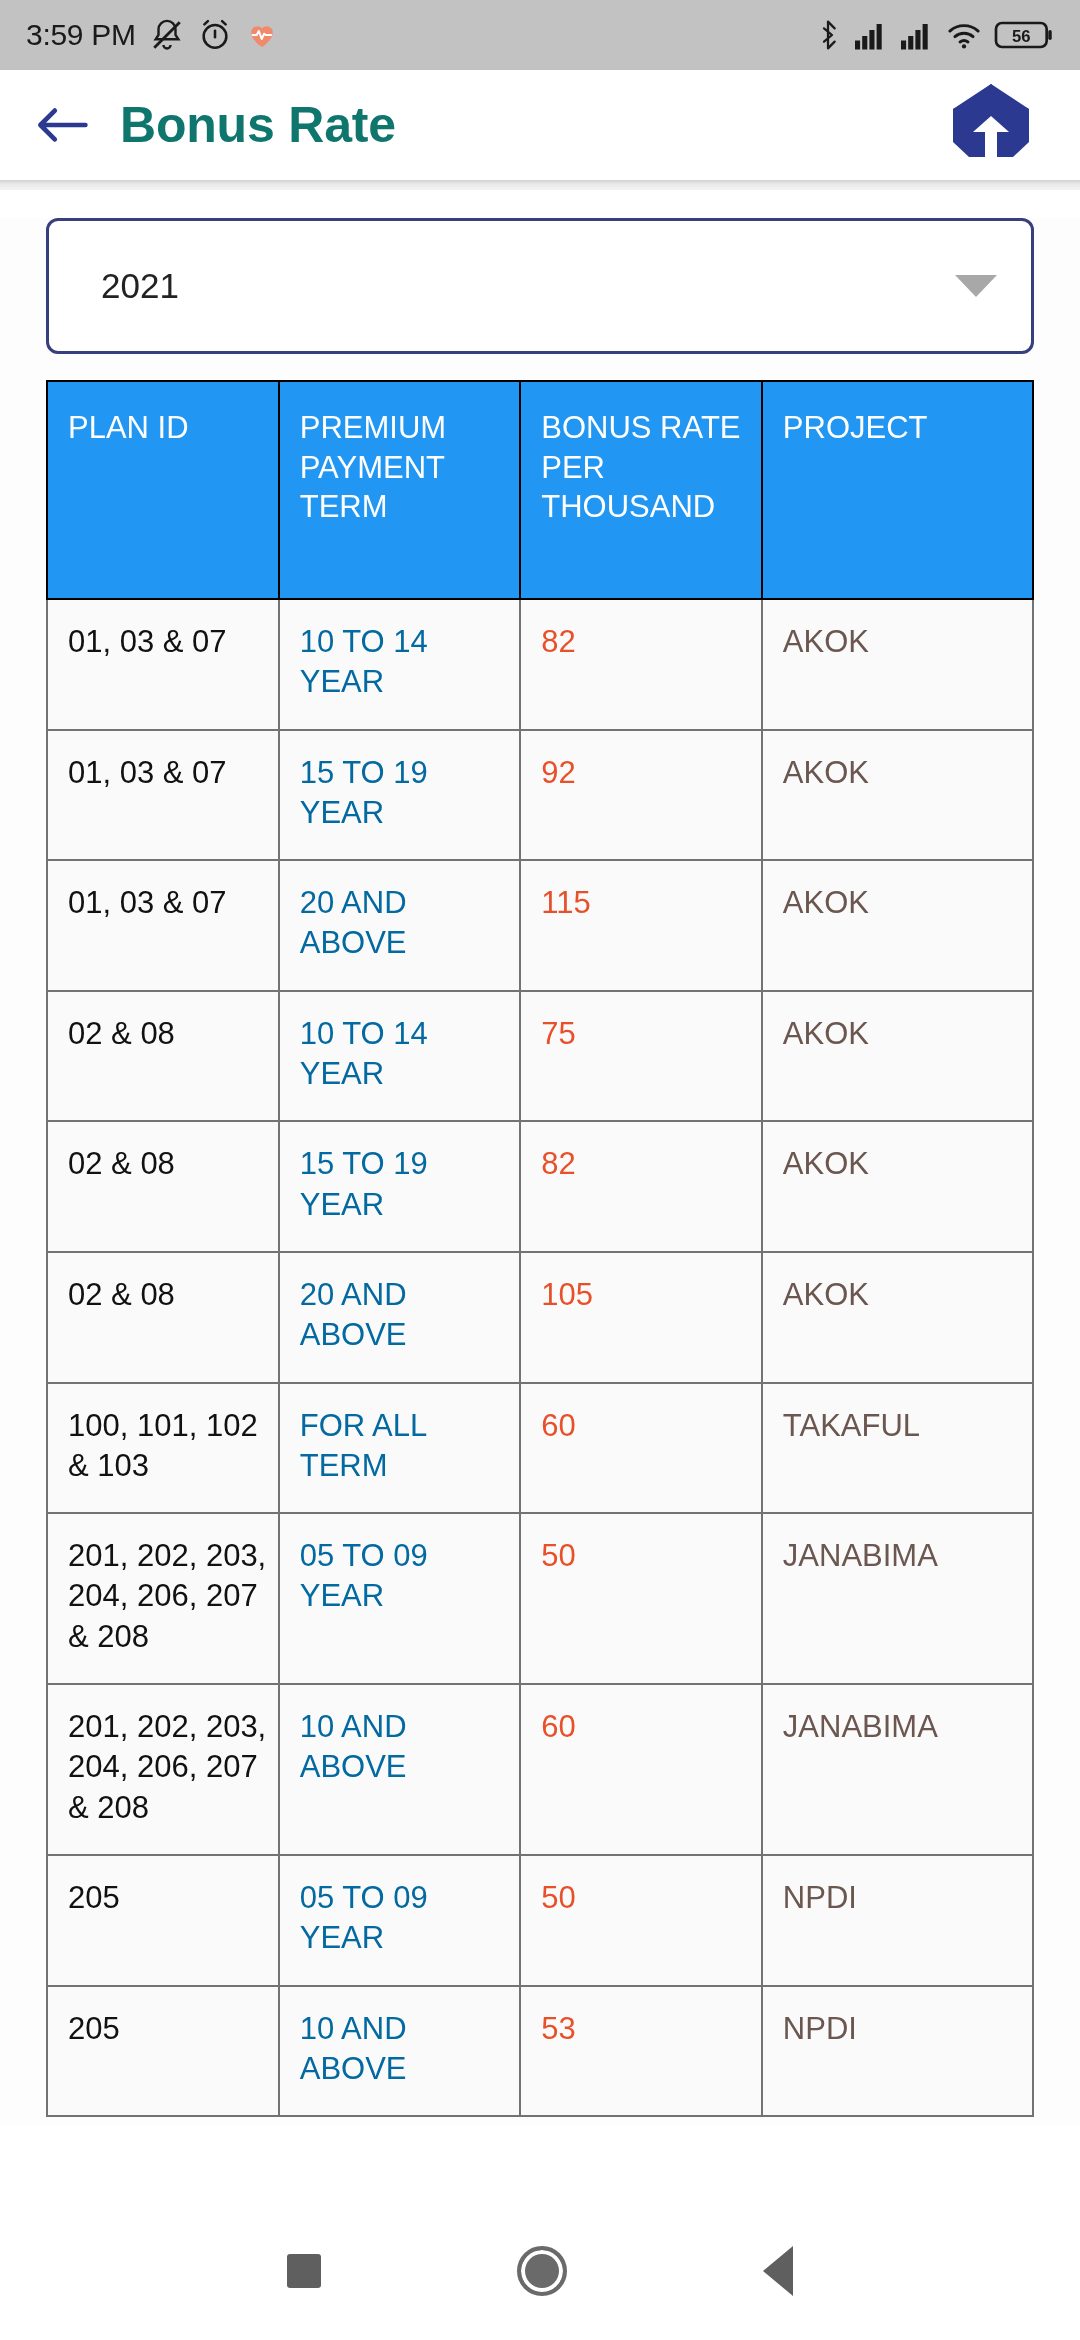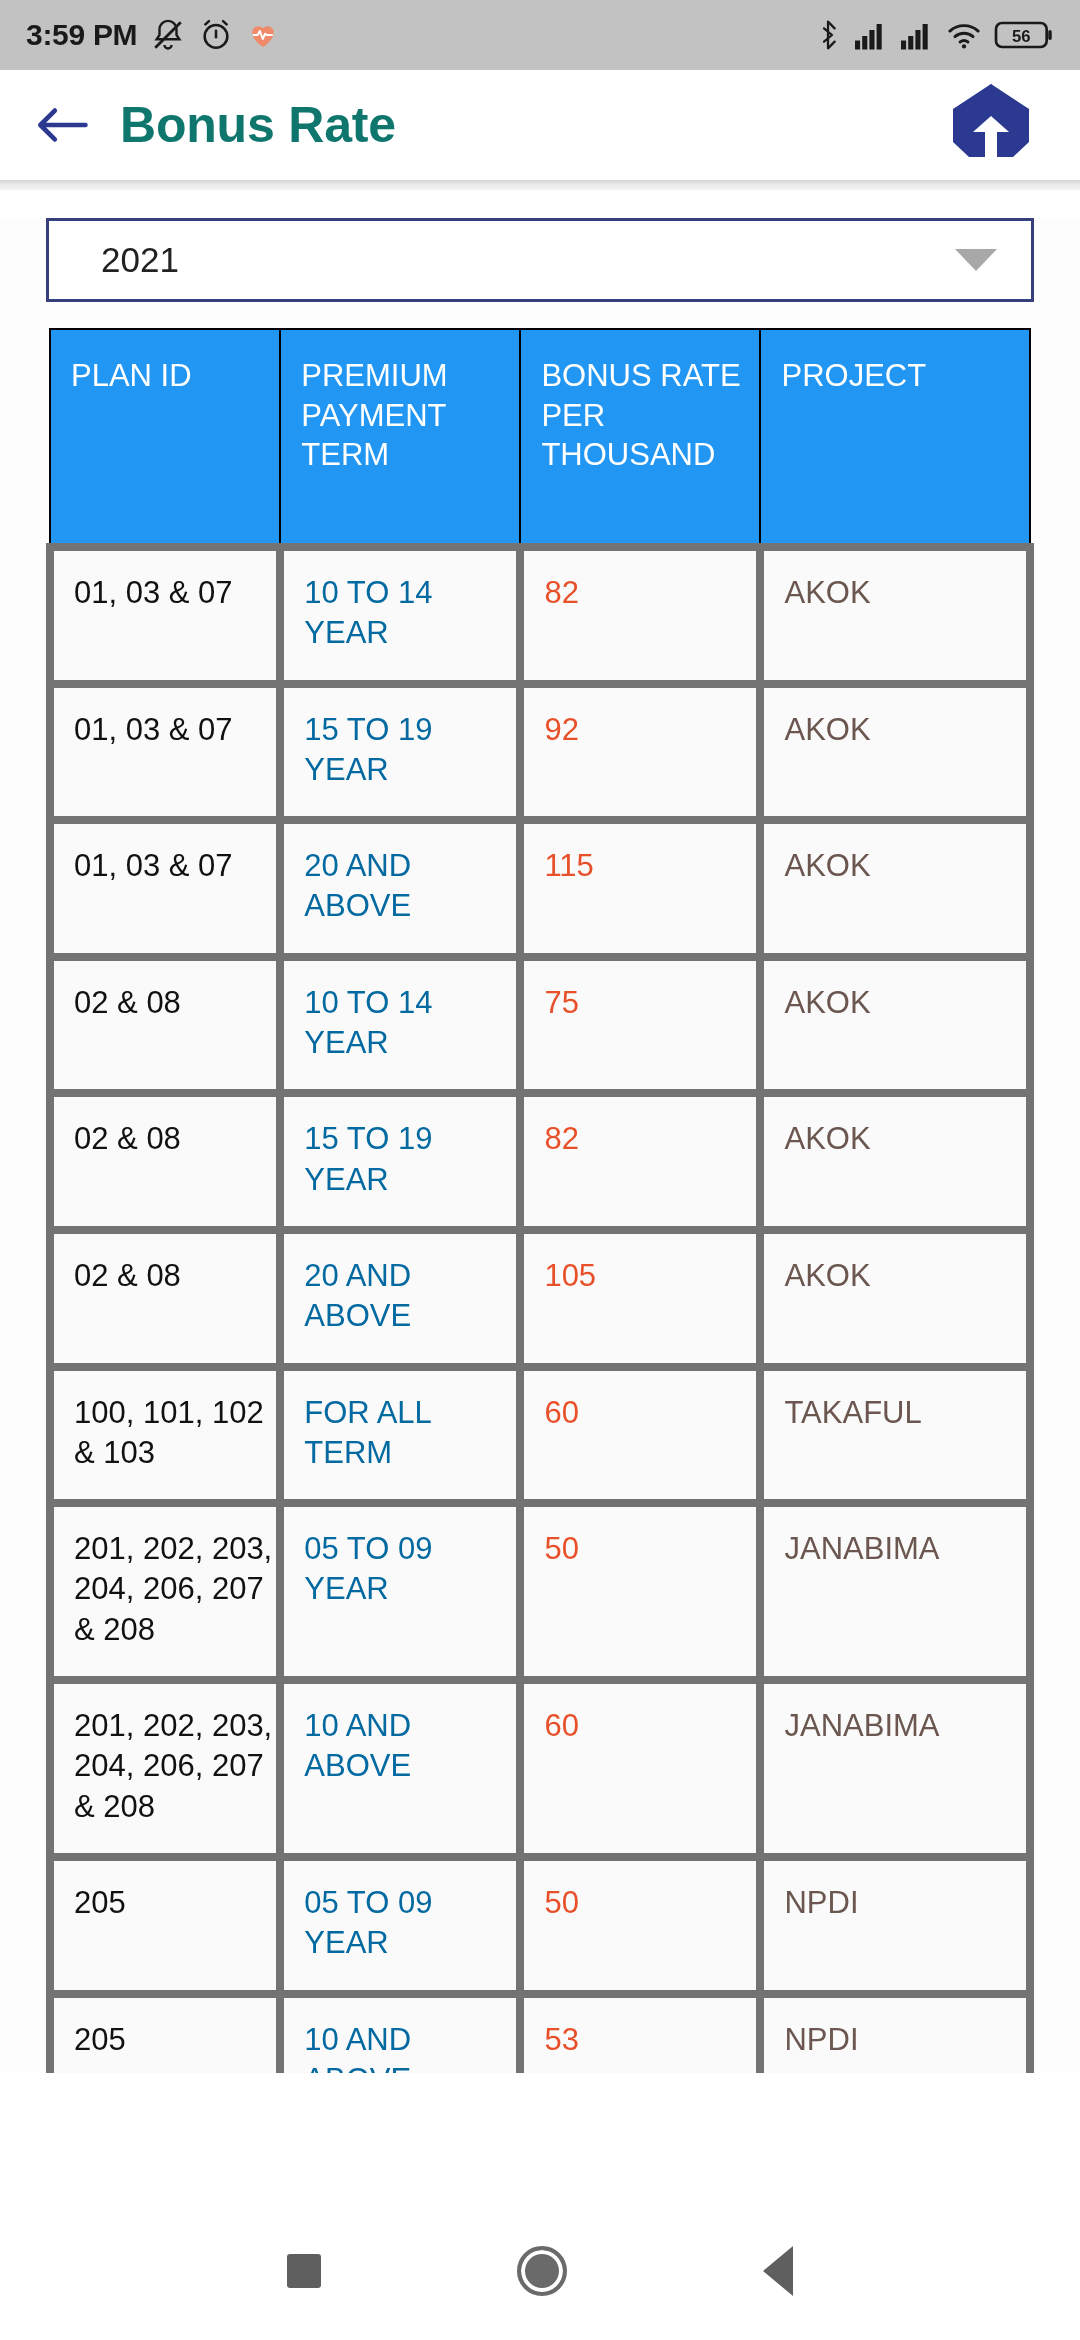--- a/index.html
+++ b/index.html
@@ -12,21 +12,21 @@
   }
 
   
   .statusbar{
     height:70px; background:#c2c2c2;
     display:flex; align-items:center; justify-content:space-between;
     padding:0 26px;
   }
   .sb-left{ display:flex; align-items:center; gap:14px; }
   .sb-right{ display:flex; align-items:flex-end; gap:13px; }
-  .sb-time{ font-size:30px; font-weight:bold; color:#1a1a1a; letter-spacing:-0.3px;}
+  .sb-time{ font-size:30px; font-weight:normal; color:#1a1a1a; letter-spacing:-0.3px;}
   .sb-ico{ display:block; }
 
   
   .appbar{
     height:110px; background:#ffffff;
     display:flex; align-items:center; padding:0 34px;
     position:relative;
   }
   .back-btn{ width:56px; height:56px; display:flex; align-items:center; justify-content:center; cursor:pointer;}
   .app-title{
@@ -39,23 +39,23 @@
   .appbar-shadow{
     height:10px;
     background:linear-gradient(to bottom,#d2d2d2 0%, #eaeaea 45%, #f4f4f4 100%);
   }
 
   
   .content{ padding:0 0 0 0; background:#fdfdfd; }
 
   .dropdown{
     margin:28px 46px 0 46px;
-    height:84px;
+    height:136px;
     border:3px solid #373f7e;
-    border-radius:0;
+    border-radius:12px;
     background:#ffffff;
     display:flex; align-items:center;
     padding:0 34px 0 52px;
     cursor:pointer;
   }
   .dd-value{ font-size:35px; color:#222222; flex:1; }
   .dd-arrow{ width:0;height:0;border-left:21px solid transparent;border-right:21px solid transparent;border-top:22px solid #a8a8a8; }
 
   
   .table-wrap{ margin:26px 46px 0 46px; }
@@ -67,21 +67,21 @@
     font-weight:normal;
     text-align:left;
     vertical-align:top;
     padding:26px 0 26px 20px;
     border:2px solid #000000;
     line-height:1.28;
     height:218px;
     margin-top:28px;
   }
   tbody td{
-    border:8px solid #737373;
+    border:2px solid #737373;
     background:#fafafa;
     vertical-align:top;
     padding:22px 0 26px 20px;
     font-size:31px;
     line-height:1.3;
     height:130px;
   }
   col.c1{ width:23.5%; }
   col.c2{ width:24.5%; }
   col.c3{ width:24.5%; }

